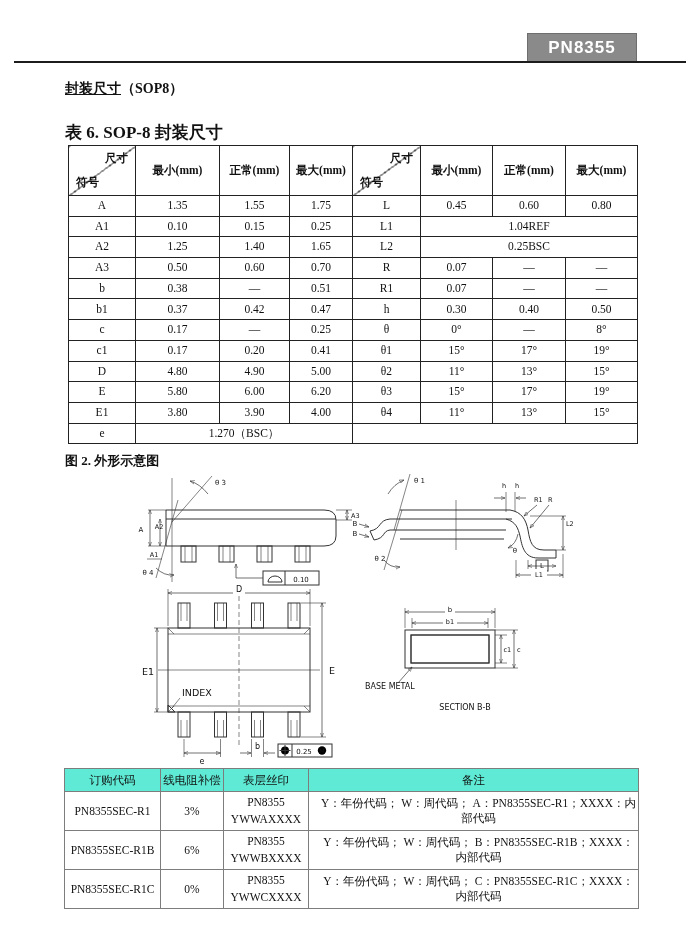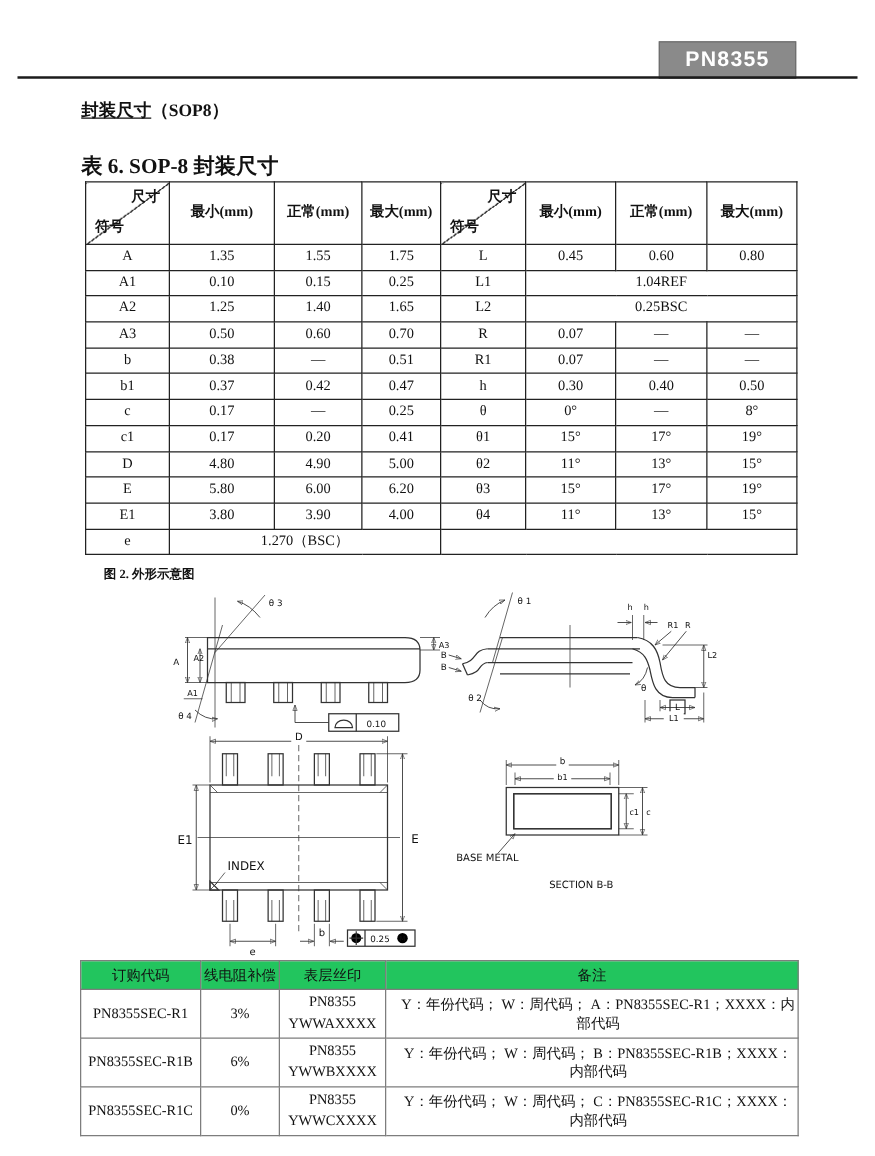--- a/index.html
+++ b/index.html
@@ -10,21 +10,21 @@
   .chip-badge{position:absolute;left:527px;top:33px;width:108px;height:28px;background:#8a8a8a;
               border:1px solid #6e6e6e;display:flex;align-items:center;justify-content:center;
               color:#fff;font-family:"Liberation Sans","DejaVu Sans",sans-serif;font-weight:bold;
               font-size:17px;letter-spacing:1px;}
   .header-rule{position:absolute;left:14px;top:61px;width:672px;height:2px;background:#1c1c1c;}
 
   
   .doc-title{position:absolute;left:65px;top:80px;font-size:14px;font-weight:bold;}
   .doc-title .u{text-decoration:underline;}
   .tbl-caption{position:absolute;left:65px;top:121px;font-size:17px;font-weight:bold;}
-  .fig-caption{position:absolute;left:83px;top:452px;font-size:10px;font-weight:bold;}
+  .fig-caption{position:absolute;left:65px;top:452px;font-size:13px;font-weight:bold;}
 
   
   .dim-table{position:absolute;left:68px;top:145px;border-collapse:collapse;table-layout:fixed;}
   .dim-table td{border:1px solid #222;font-size:11.5px;text-align:center;padding:0;height:19.7px;line-height:1;}
   .dim-table tr.hdr td{height:49px;font-weight:bold;}
   .dim-table td.corner{position:relative;
      background-image:linear-gradient(to bottom right,transparent 49.4%,#222 49.4%,#222 50.6%,transparent 50.6%);}
   .corner .c-top{position:absolute;top:7px;right:7px;font-size:11.5px;}
   .corner .c-bot{position:absolute;bottom:7px;left:7px;font-size:11.5px;}
 
@@ -36,21 +36,21 @@
   .drawings .dim{stroke-width:0.7;}
   .drawings text{font-family:"DejaVu Sans","Liberation Sans",sans-serif;font-size:7.5px;fill:#111;
       stroke:none;}
   .drawings .t65{font-size:6.5px;} .drawings .t7{font-size:7px;}
   .drawings .t8{font-size:8px;} .drawings .t9{font-size:9.5px;}
   .drawings .wpatch{fill:#fff;stroke:none;}
 
   
   .order-table{position:absolute;left:64px;top:768px;border-collapse:collapse;table-layout:fixed;}
   .order-table td{border:1px solid #7d7d7d;font-size:11.5px;text-align:center;padding:0;}
-  .order-table tr.hdr td{height:22px;background:#22c55e;}
+  .order-table tr.hdr td{height:22px;background:#5eead4;}
   .order-table tr.row td{height:38px;}
   .order-table td.remark{text-align:center;padding-left:10px;}
   .silk div{line-height:17px;}
 </style>
 </head>
 <body>
 
 <div class="page">
 
   <div class="chip-badge">

